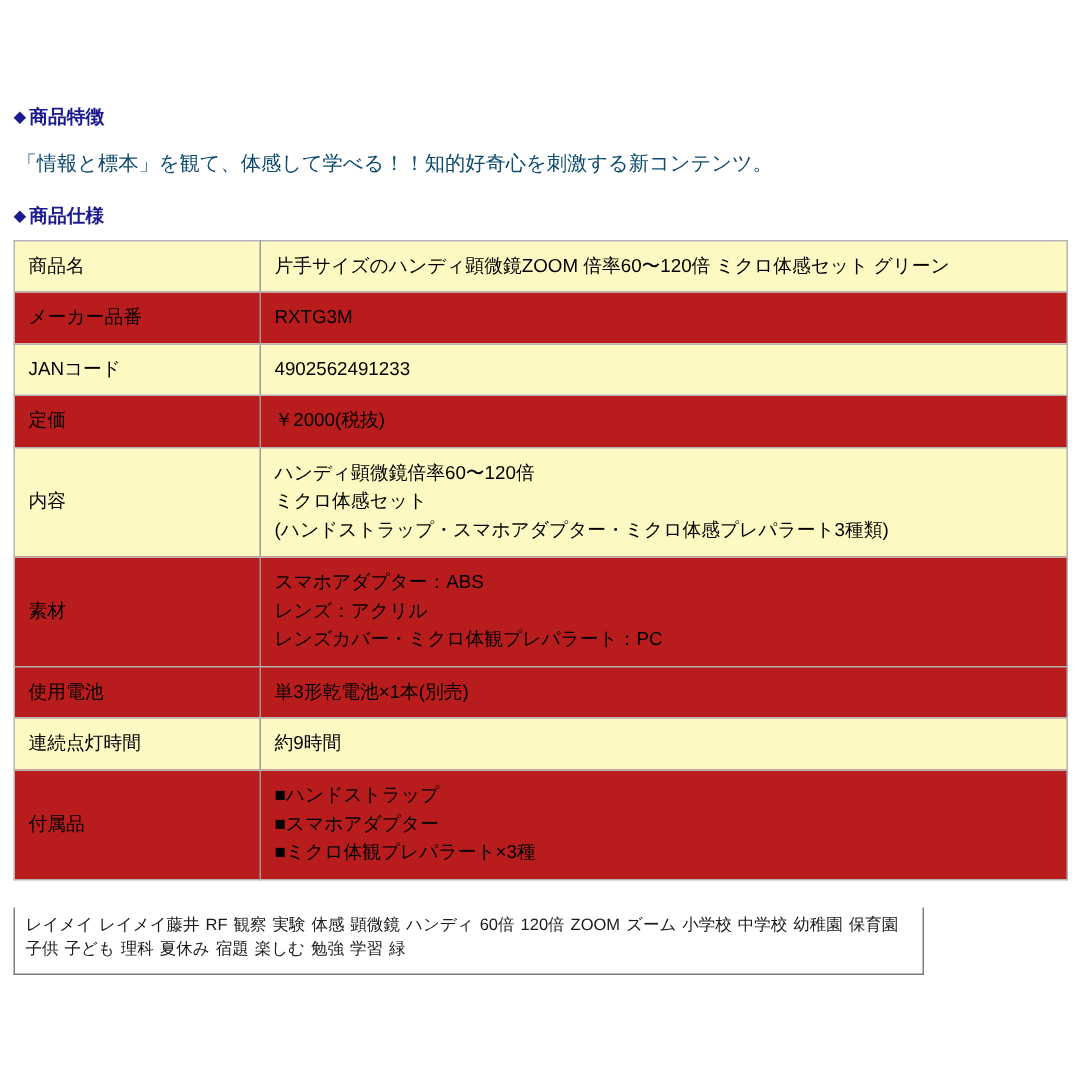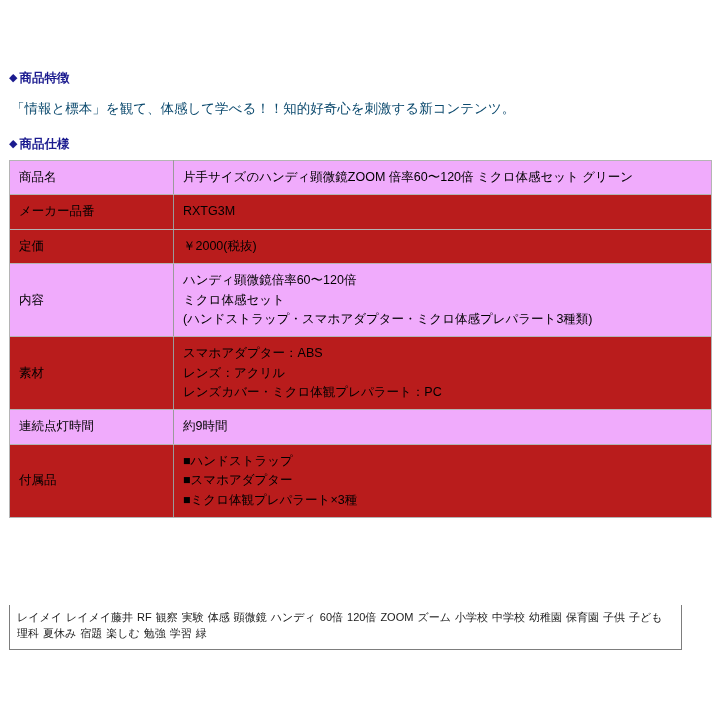--- a/index.html
+++ b/index.html
@@ -62,34 +62,34 @@
   }
   .spec-table col.label-col { width: 164px; }
   .spec-table td {
     border: 1px solid #b4b4b4;
     padding: 7px 9px;
     font-size: 12.5px;
     line-height: 1.55;
     vertical-align: middle;
     color: #000000;
   }
-  .spec-table tr.odd td { background: #f0abfc; }
+  .spec-table tr.odd td { background: #fef9c3; }
   .spec-table tr.even td { background: #b91c1c; }
   .spec-table td.label {
     border-right: 1px solid #9a9a9a;
     white-space: nowrap;
   }
   .spec-table td.value .line { display: block; white-space: nowrap; }
 
   
   .keyword-box {
     position: absolute;
     left: 9px;
     top: 605px;
-    width: 673px;
+    width: 607px;
     box-sizing: border-box;
     border: 1px solid #7d7d7d;
     border-top: none;
     background: #ffffff;
     padding: 5px 7px 7px 7px;
     font-size: 11px;
     line-height: 1.45;
     color: #1a1a1a;
   }
   .keyword-box .kw { margin-right: 4px; white-space: nowrap; }
@@ -120,40 +120,52 @@
           <td class="value">
             <span class="line">片手サイズのハンディ顕微鏡ZOOM 倍率60〜120倍 ミクロ体感セット グリーン</span>
           </td>
         </tr>
         <tr class="even">
           <td class="label">メーカー品番</td>
           <td class="value">
             <span class="line">RXTG3M</span>
           </td>
         </tr>
+        <tr class="odd">
+          <td class="label">JANコード</td>
+          <td class="value">
+            <span class="line">4902562491233</span>
+          </td>
+        </tr>
         <tr class="even">
           <td class="label">定価</td>
           <td class="value">
             <span class="line">￥2000(税抜)</span>
           </td>
         </tr>
         <tr class="odd">
           <td class="label">内容</td>
           <td class="value">
             <span class="line">ハンディ顕微鏡倍率60〜120倍</span>
             <span class="line">ミクロ体感セット</span>
             <span class="line">(ハンドストラップ・スマホアダプター・ミクロ体感プレパラート3種類)</span>
           </td>
         </tr>
         <tr class="even">
           <td class="label">素材</td>
           <td class="value">
             <span class="line">スマホアダプター：ABS</span>
             <span class="line">レンズ：アクリル</span>
             <span class="line">レンズカバー・ミクロ体観プレパラート：PC</span>
+          </td>
+        </tr>
+        <tr class="even">
+          <td class="label">使用電池</td>
+          <td class="value">
+            <span class="line">単3形乾電池×1本(別売)</span>
           </td>
         </tr>
         <tr class="odd">
           <td class="label">連続点灯時間</td>
           <td class="value">
             <span class="line">約9時間</span>
           </td>
         </tr>
         <tr class="even">
           <td class="label">付属品</td>

